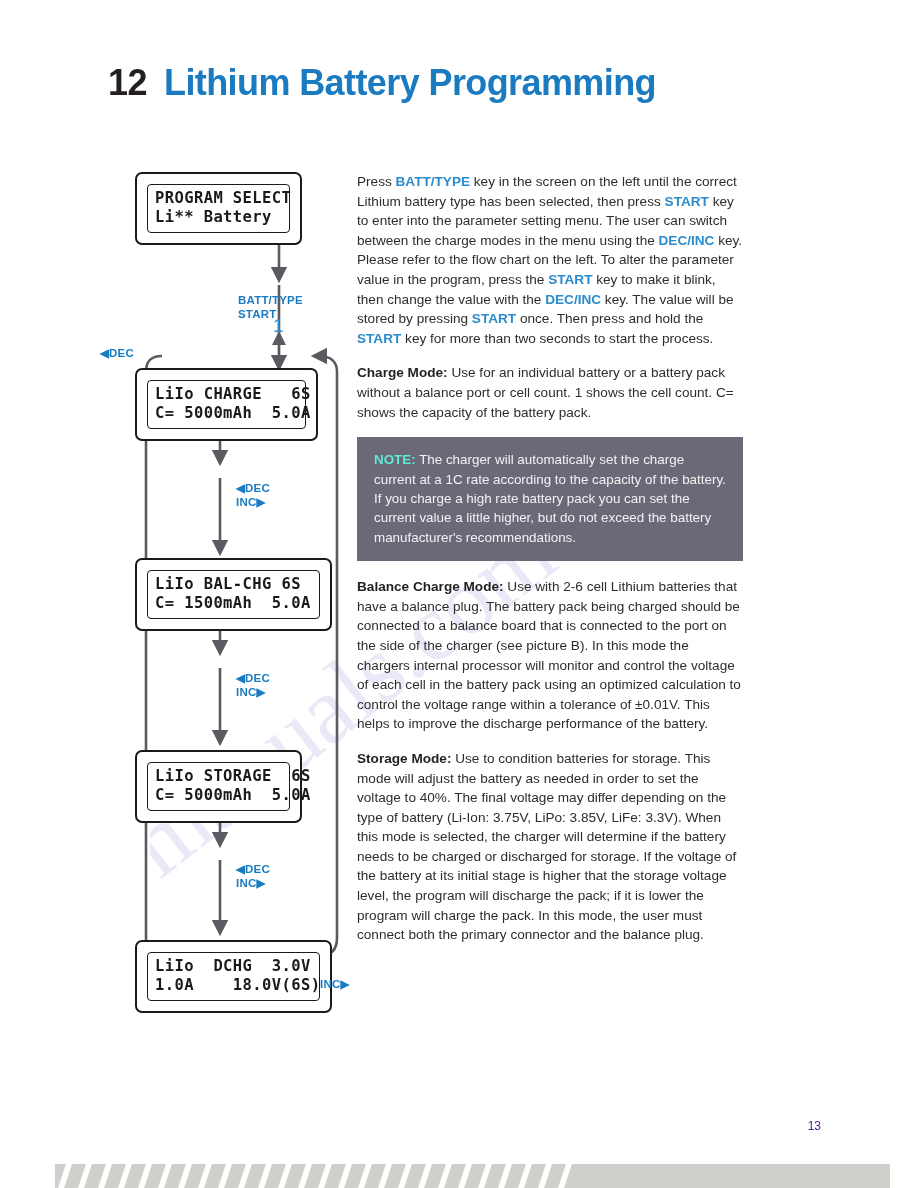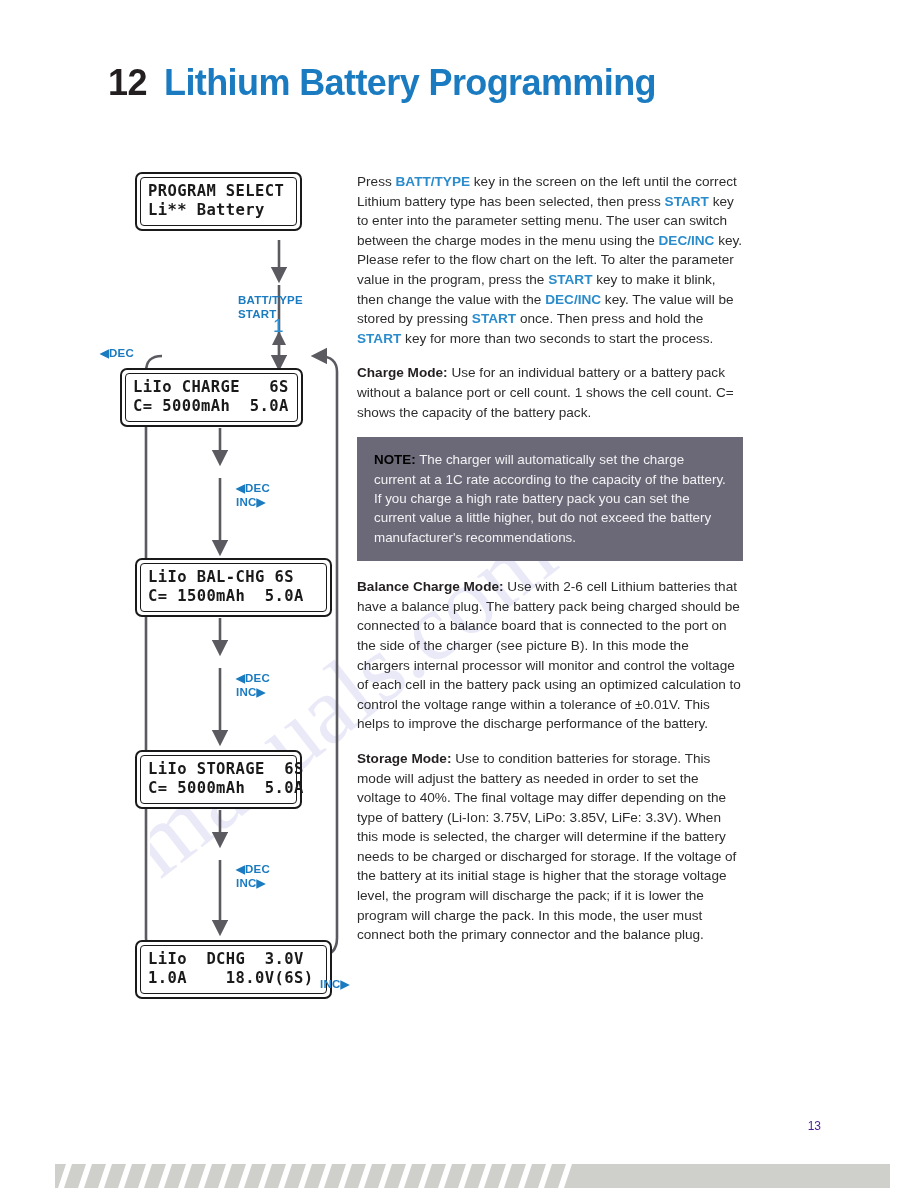--- a/index.html
+++ b/index.html
@@ -29,21 +29,21 @@
 
   
   .flow { position: absolute; left: 88px; top: 160px; width: 268px; height: 850px; }
   .flow svg { position: absolute; left: 0; top: 0; }
 
   .lcd {
     position: absolute;
     border: 2.5px solid #1a1a1a;
     border-radius: 7px;
     background: #ffffff;
-    padding: 3px;
+    padding: 10px;
   }
   .lcd-inner {
     border: 1.8px solid #1a1a1a;
     border-radius: 4px;
     padding: 4px 7px 5px 7px;
     background: #fff;
   }
   .lcd-line {
     font-family: "DejaVu Sans Mono", monospace;
     font-size: 15.5px;
@@ -87,21 +87,21 @@
 
   .note {
     background: #6b6977;
     color: #f2f2f4;
     padding: 13px 17px 14px 17px;
     font-size: 13.4px;
     line-height: 19.4px;
     margin-bottom: 16px;
     margin-top: 2px;
   }
-  .note b { font-weight: bold; color: #000000; }
+  .note b { font-weight: bold; color: #5eead4; }
 
   
   .page-num {
     position: absolute;
     right: 97px; bottom: 55px;
     font-size: 12px; color: #4c1d95;
   }
   .footer-bar {
     position: absolute;
     left: 0; bottom: 0;
@@ -172,21 +172,21 @@
       </g>
     </svg>
 
     <div class="lcd" style="left:47px; top:12px; width:167px;">
       <div class="lcd-inner">
         <div class="lcd-line">PROGRAM SELECT</div>
         <div class="lcd-line">Li** Battery</div>
       </div>
     </div>
 
-    <div class="lcd" style="left:32px; top:208px; width:183px;">
+    <div class="lcd" style="left:47px; top:208px; width:183px;">
       <div class="lcd-inner">
         <div class="lcd-line">LiIo CHARGE   6S</div>
         <div class="lcd-line">C= 5000mAh  5.0A</div>
       </div>
     </div>
 
     <div class="lcd" style="left:47px; top:398px; width:197px;">
       <div class="lcd-inner">
         <div class="lcd-line">LiIo BAL-CHG 6S</div>
         <div class="lcd-line">C= 1500mAh  5.0A</div>

